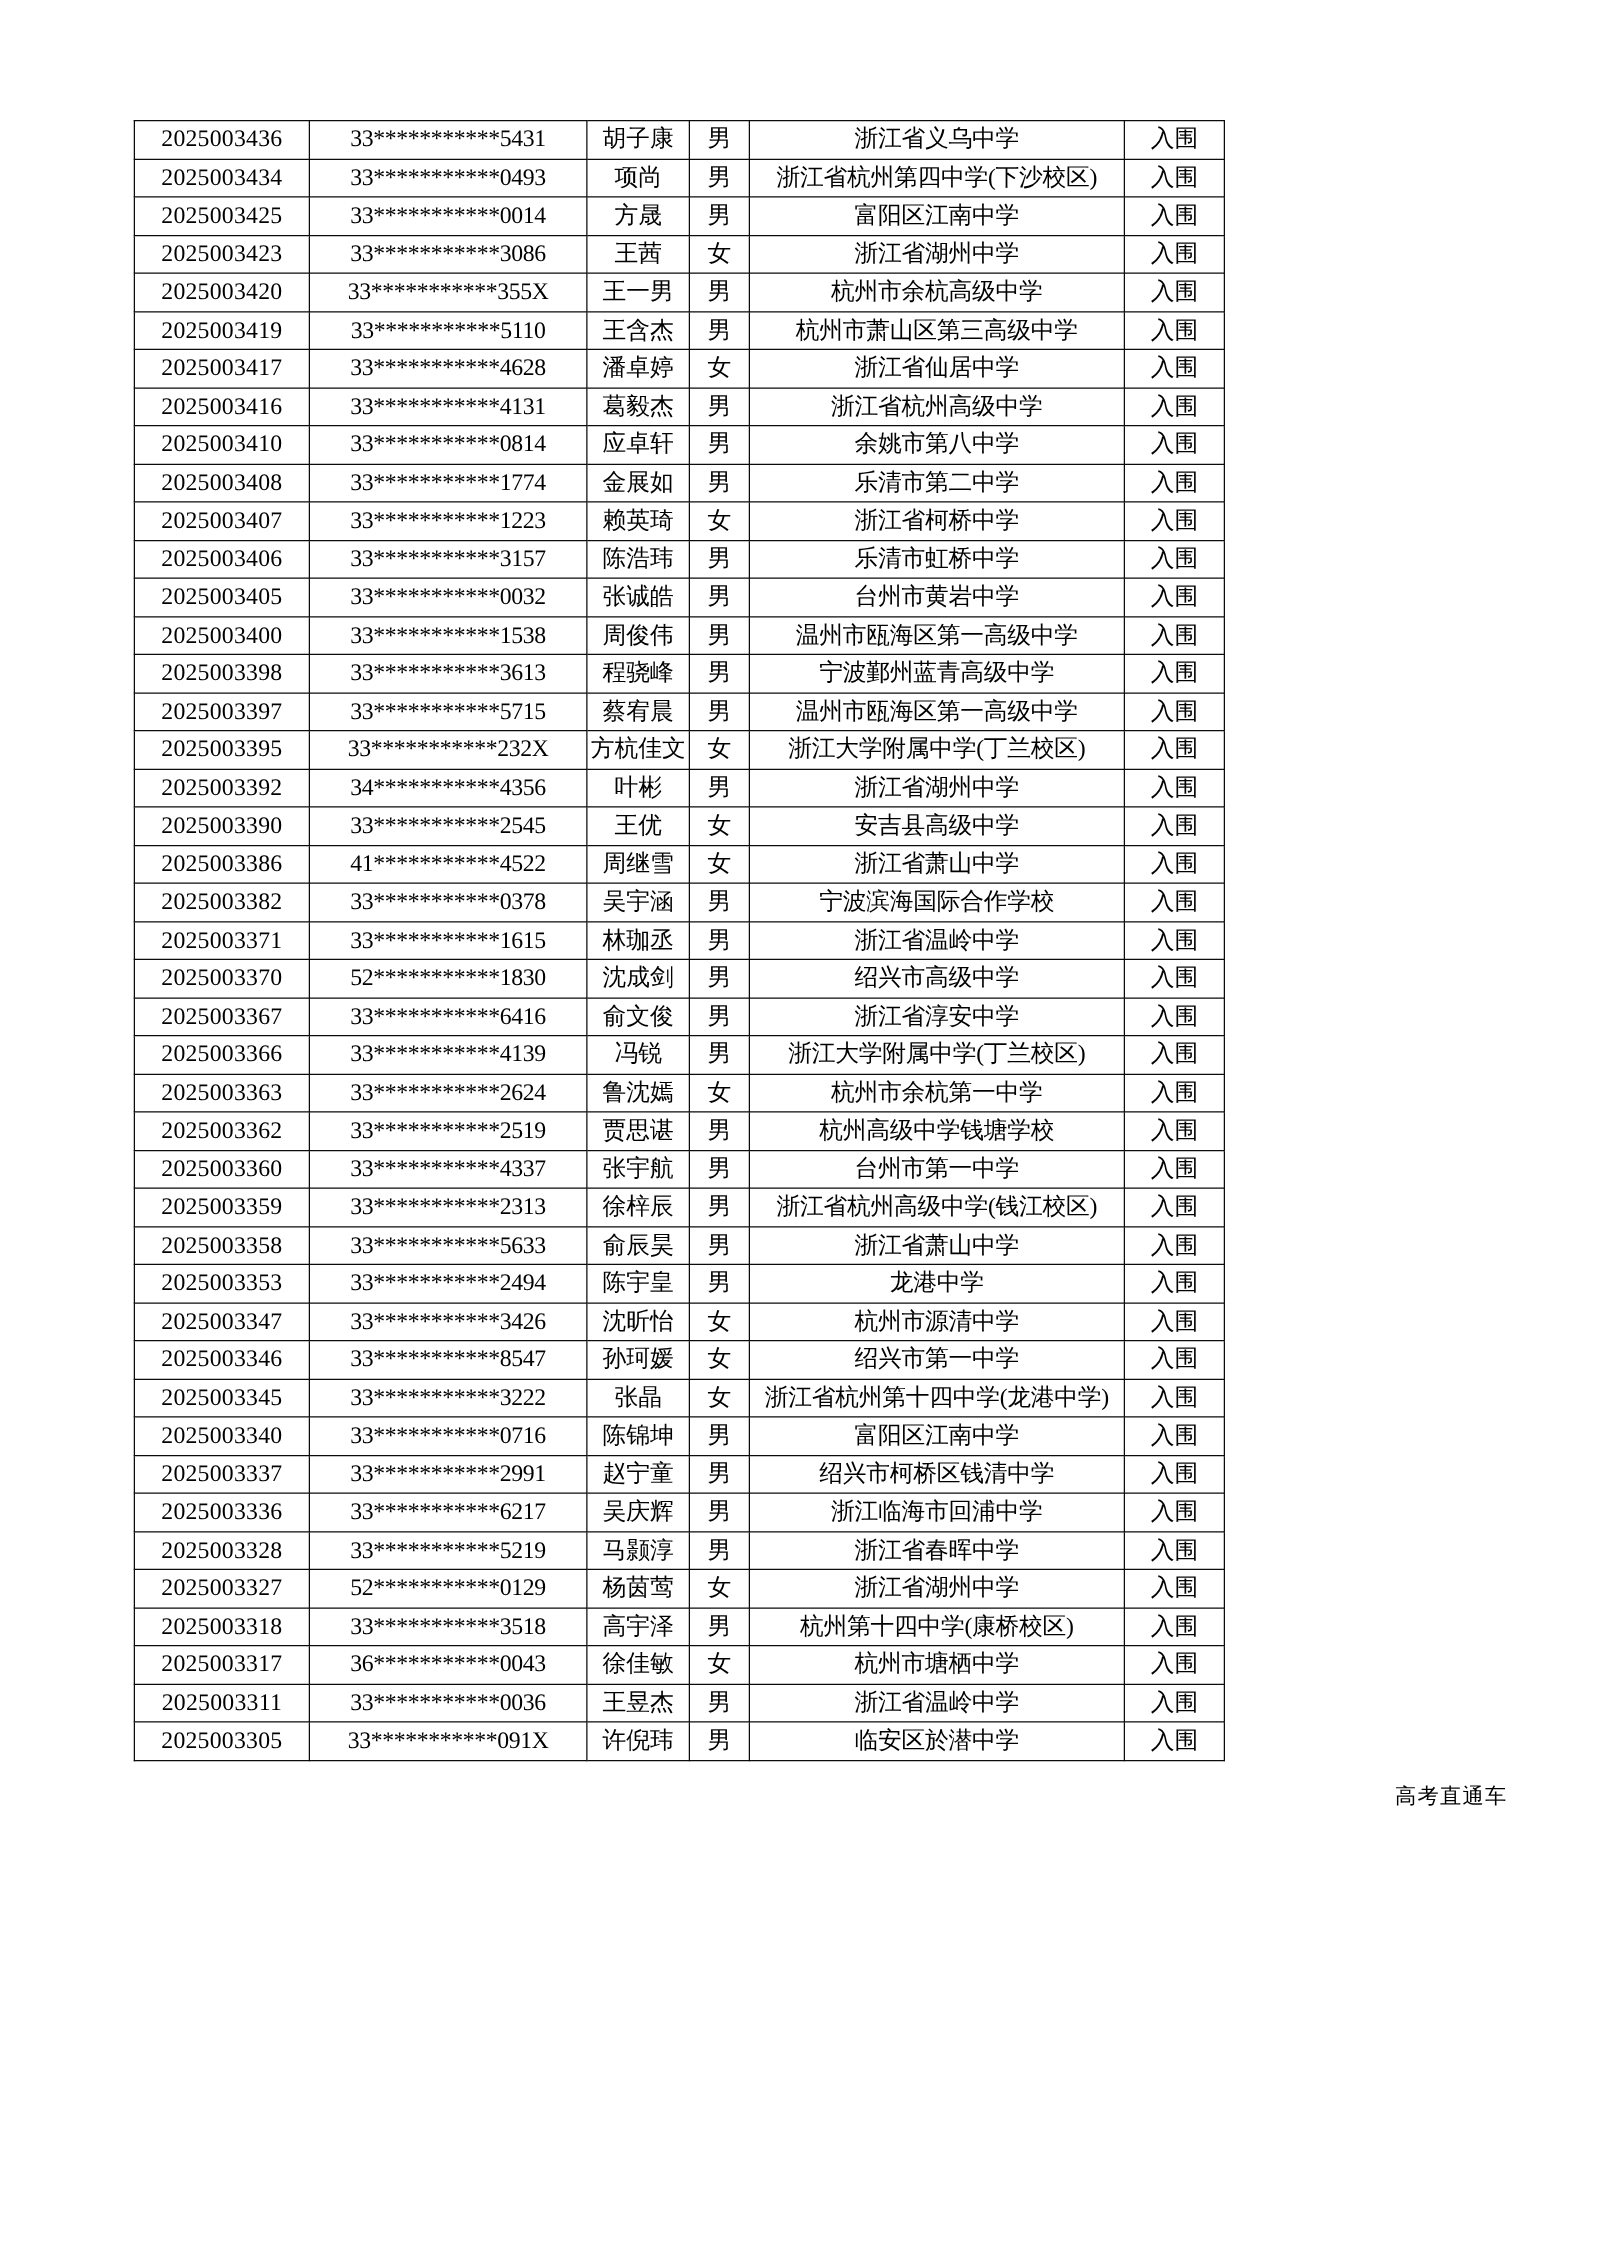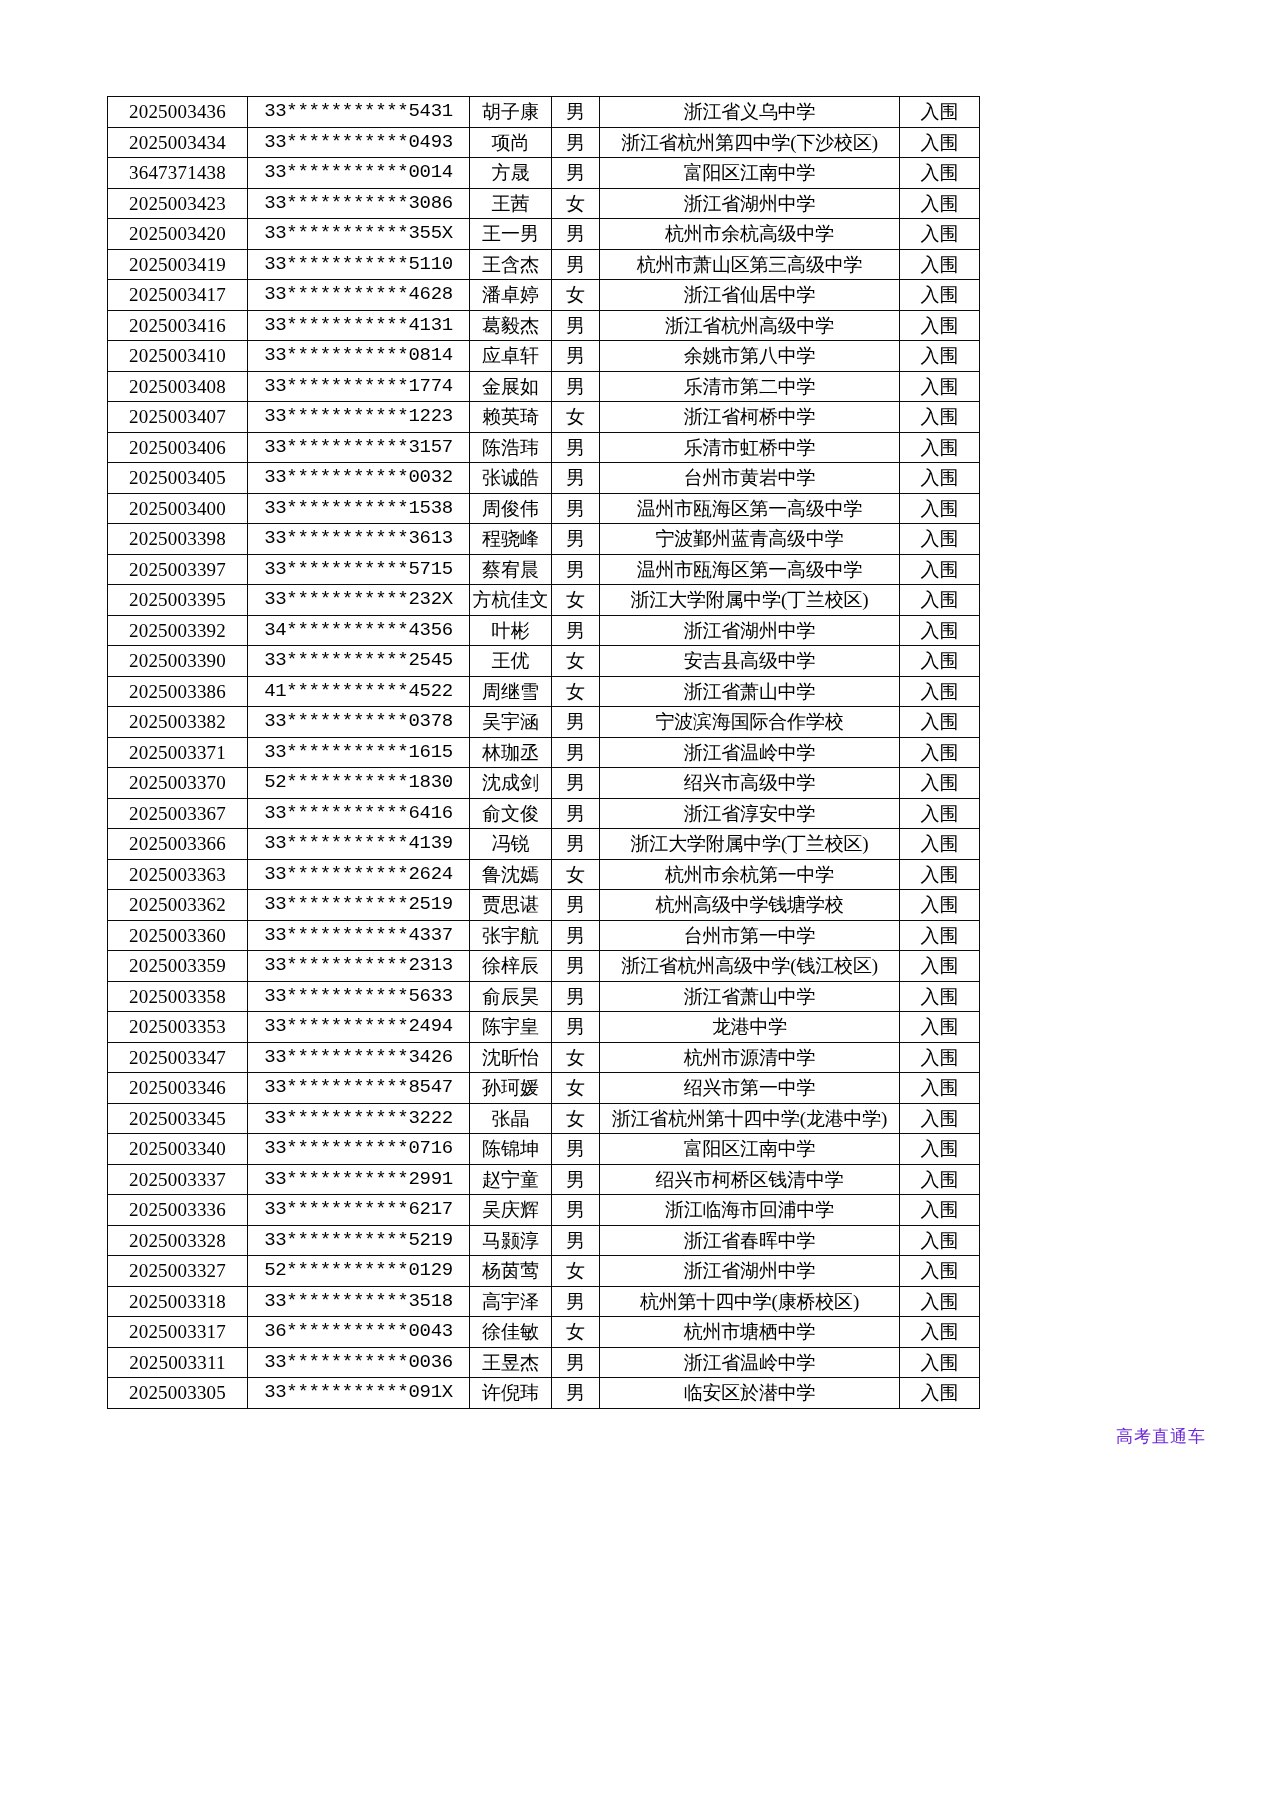--- a/index.html
+++ b/index.html
@@ -50,38 +50,38 @@
   col.c-gender  { width: 48px; }
   col.c-school  { width: 300px; }
   col.c-status  { width: 80px; }
 
   td.id-cell {
     font-family: "Liberation Serif", "DejaVu Serif", serif;
     letter-spacing: 0.2px;
     font-size: 19px;
   }
   td.idcard-cell {
-    font-family: Liberation Mono, monospace;
+    font-family: Liberation Serif, serif;
     font-size: 19px;
     letter-spacing: -0.3px;
   }
   td.name-cell, td.gender-cell, td.school-cell, td.status-cell {
     font-family: "Liberation Serif", "DejaVu Serif", serif;
     font-size: 19px;
   }
   td.school-cell {
     font-size: 18.5px;
     letter-spacing: -0.2px;
   }
   .watermark {
     position: absolute;
     right: 74px;
     bottom: 44px;
     font-size: 17px;
-    color: #6d28d9;
+    color: #000000;
     font-family: "Liberation Sans", sans-serif;
     letter-spacing: 1px;
     user-select: none;
   }
 </style>
 </head>
 <body>
 
 <div class="page">
 
@@ -106,21 +106,21 @@
           </tr>
           <tr>
             <td class="id-cell">2025003434</td>
             <td class="idcard-cell">33***********0493</td>
             <td class="name-cell">项尚</td>
             <td class="gender-cell">男</td>
             <td class="school-cell">浙江省杭州第四中学(下沙校区)</td>
             <td class="status-cell">入围</td>
           </tr>
           <tr>
-            <td class="id-cell">3647371438</td>
+            <td class="id-cell">2025003425</td>
             <td class="idcard-cell">33***********0014</td>
             <td class="name-cell">方晟</td>
             <td class="gender-cell">男</td>
             <td class="school-cell">富阳区江南中学</td>
             <td class="status-cell">入围</td>
           </tr>
           <tr>
             <td class="id-cell">2025003423</td>
             <td class="idcard-cell">33***********3086</td>
             <td class="name-cell">王茜</td>

